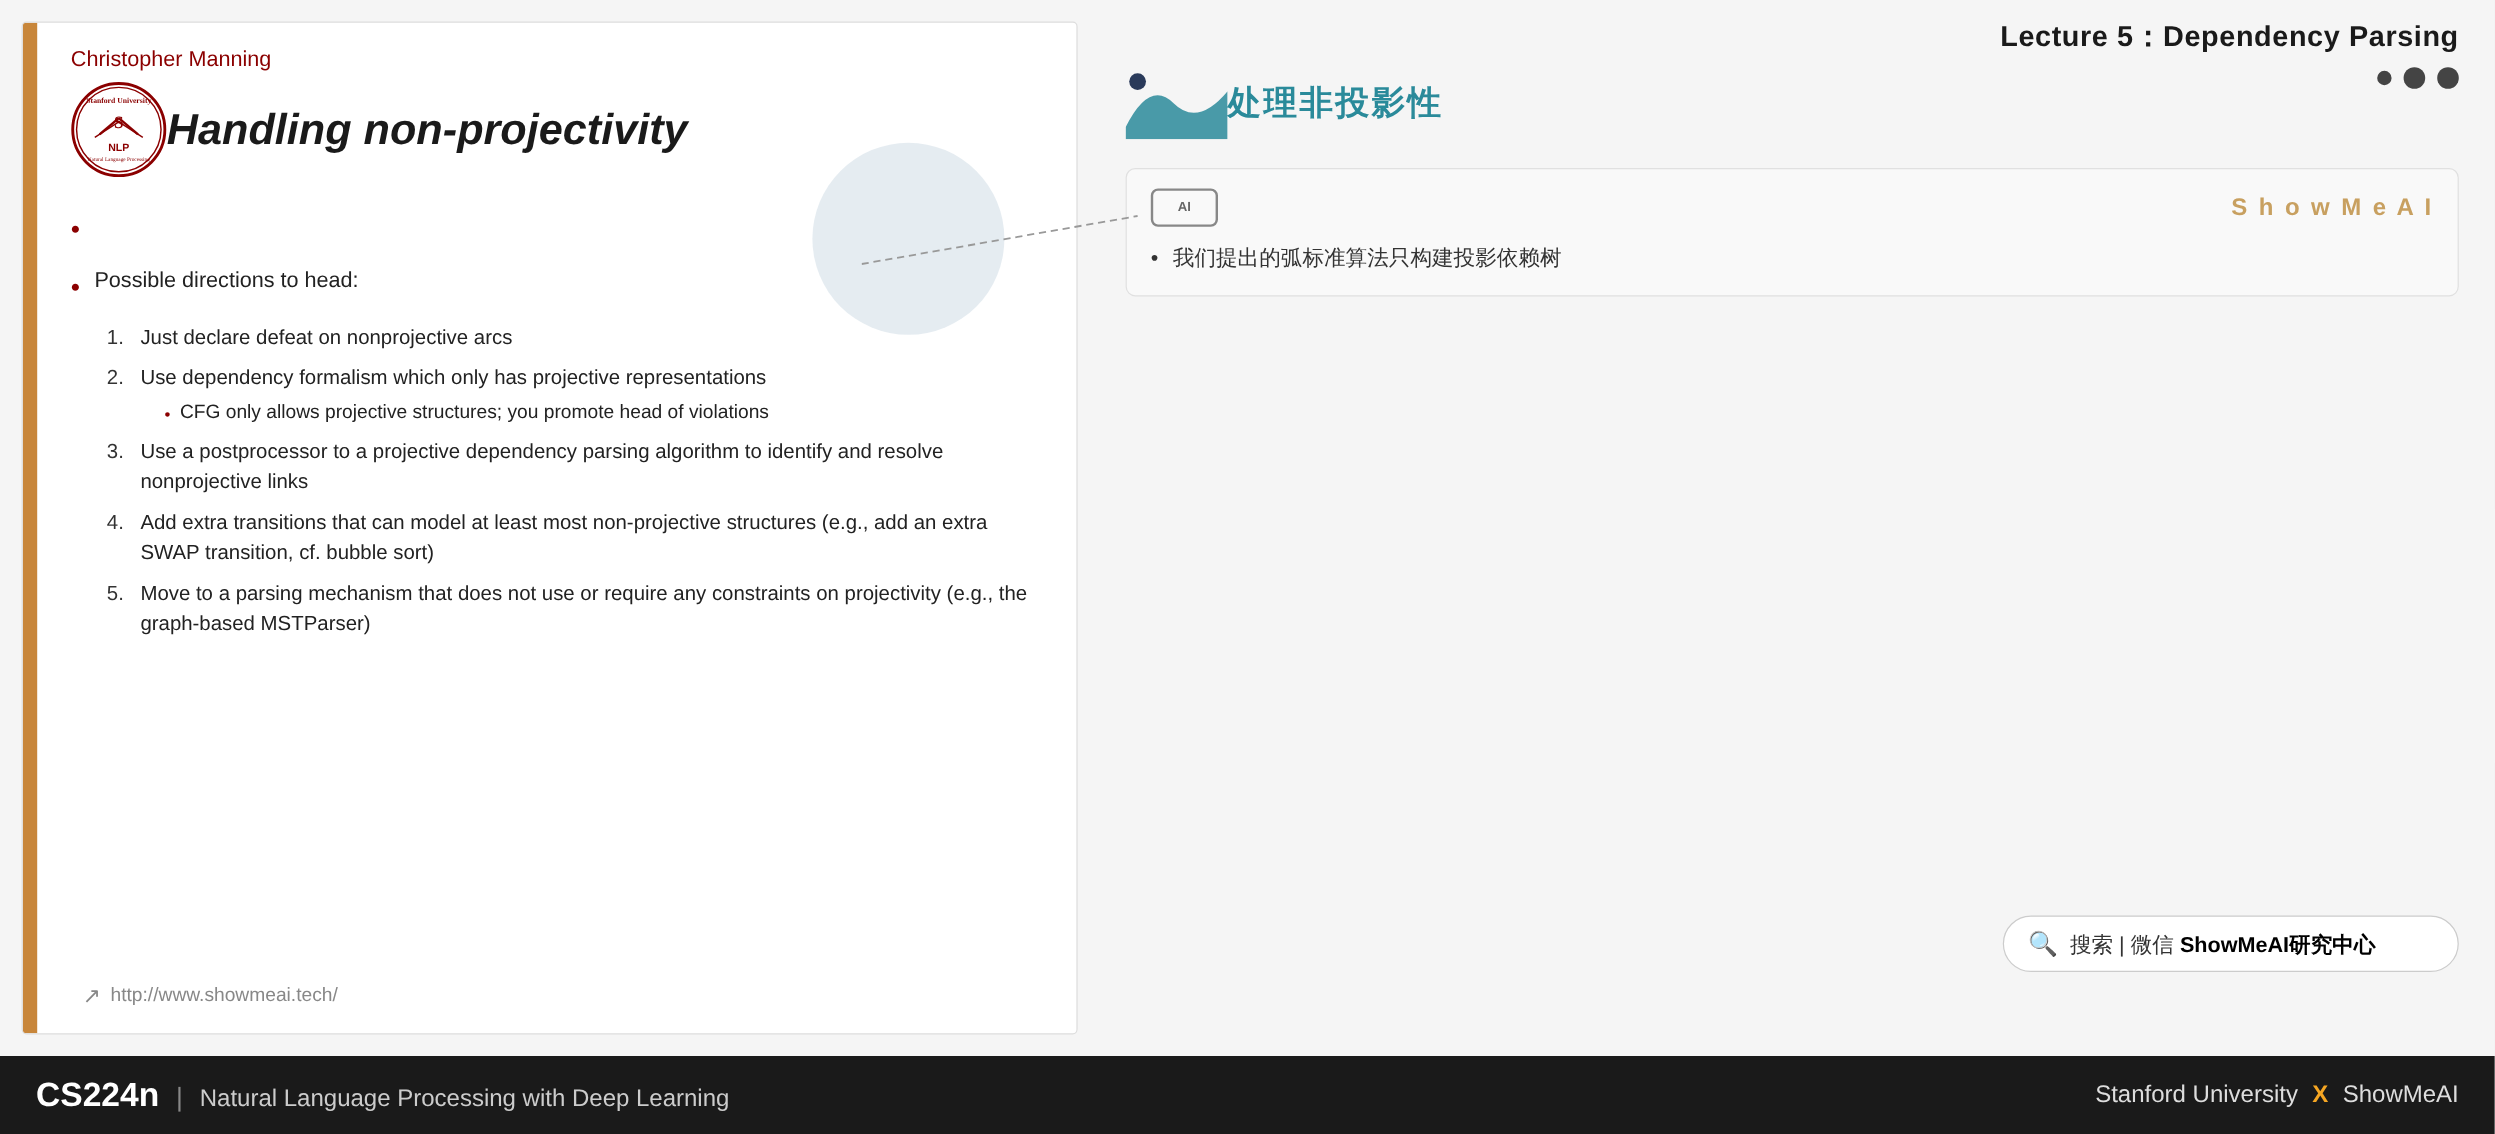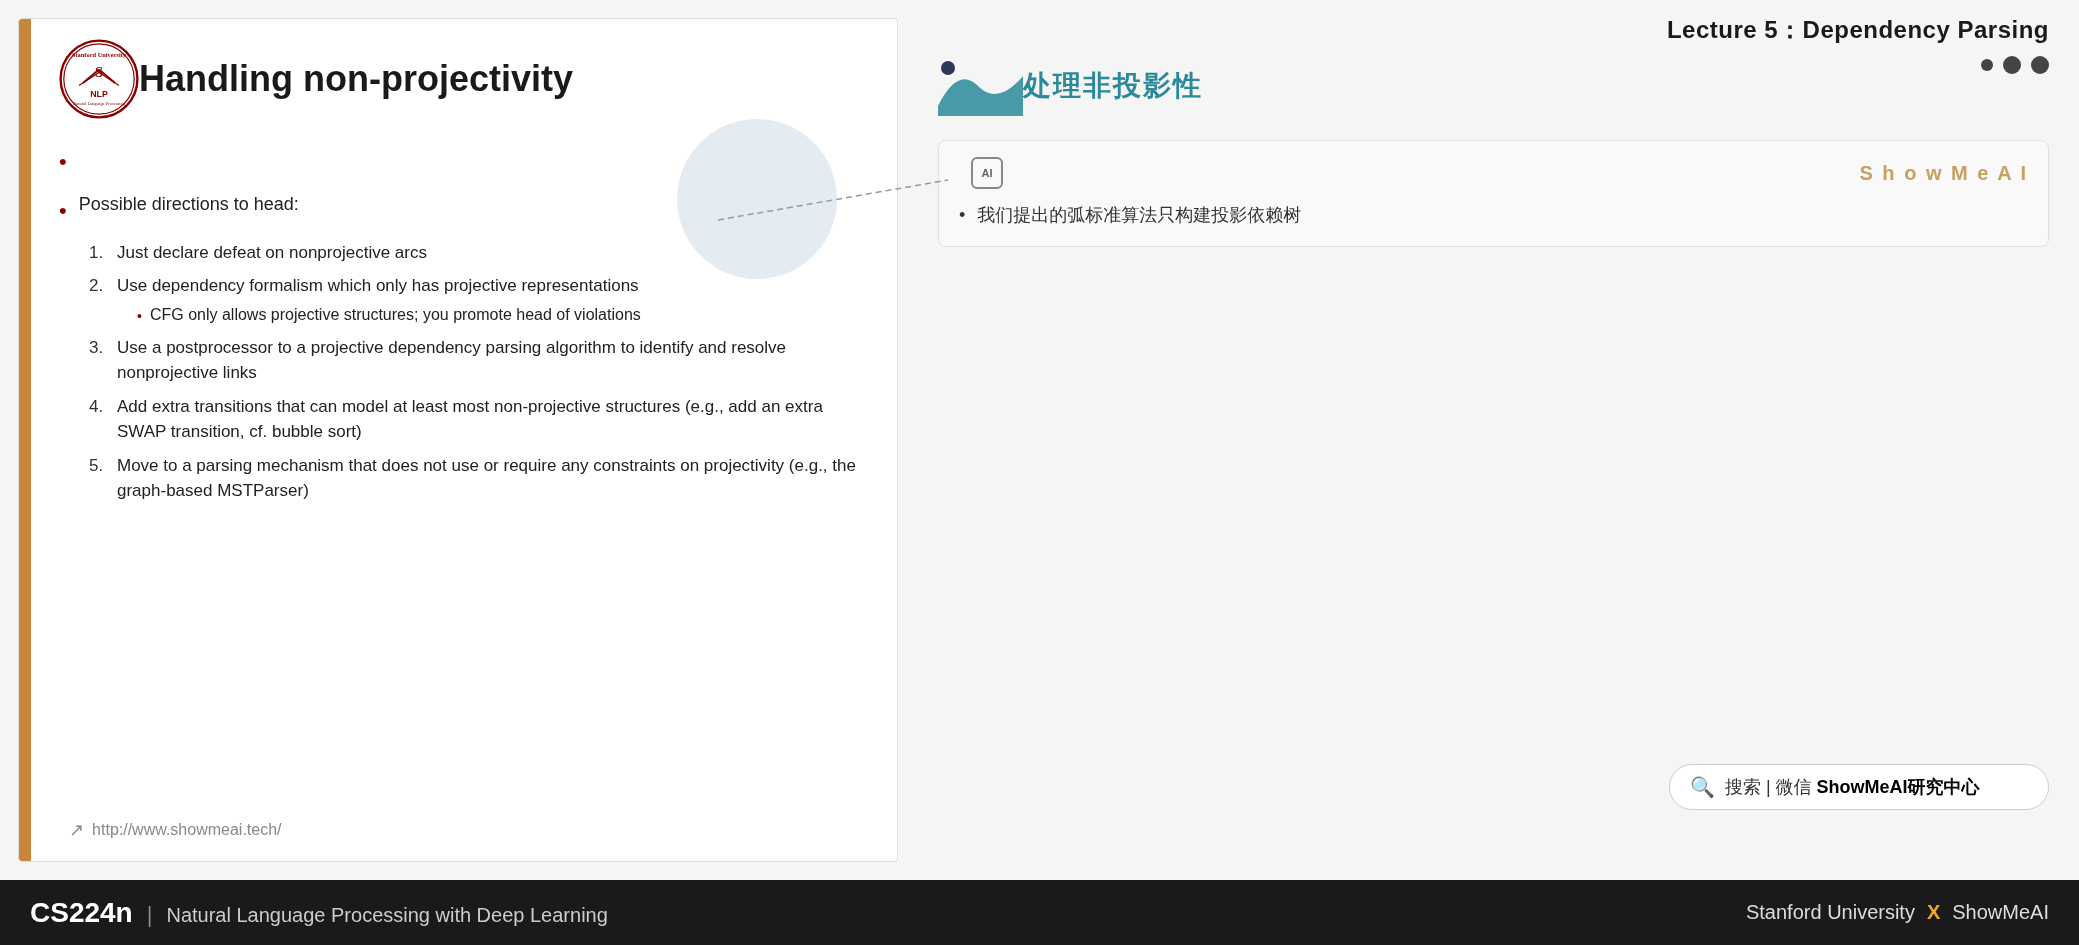--- a/index.html
+++ b/index.html
@@ -59,20 +59,21 @@
       display: flex;
       align-items: center;
       margin-bottom: 22px;
     }
 
     .slide-title {
       font-size: 36px;
       font-weight: bold;
       color: #1a1a1a;
       line-height: 1.2;
+      font-style: italic;
     }
 
     
     .decorative-circle {
       position: absolute;
       top: 100px;
       right: 60px;
       width: 160px;
       height: 160px;
       background: rgba(180, 200, 215, 0.35);
@@ -227,31 +228,30 @@
     }
 
     .translation-header {
       display: flex;
       justify-content: space-between;
       align-items: center;
       margin-bottom: 12px;
     }
 
     .ai-icon {
-      width: 32px;
+      width: 56px;
       height: 32px;
       border: 2px solid #888;
       border-radius: 6px;
       display: flex;
       align-items: center;
       justify-content: center;
       font-size: 14px;
       color: #666;
       font-weight: bold;
-      margin-left: 12px;
     }
 
     .showmeai-label {
       color: #c8a060;
       font-size: 20px;
       letter-spacing: 2px;
       font-weight: 600;
     }
 
     .translation-content {
@@ -355,20 +355,21 @@
   </style>
 </head>
 <body>
 
 <div class="main-area">
 
   <div class="slide-panel">
     <div class="slide-left-border"></div>
     <div class="slide-content">
 
+      <div class="slide-author">Christopher Manning</div>
 
       <div class="slide-header">
 
         <svg class="stanford-svg" viewBox="0 0 100 100" xmlns="http://www.w3.org/2000/svg">
           <circle cx="50" cy="50" r="48" fill="white" stroke="#8B0000" stroke-width="3"></circle>
           <circle cx="50" cy="50" r="44" fill="white" stroke="#8B0000" stroke-width="1.5"></circle>
 
           <text x="50" y="22" text-anchor="middle" font-size="8" fill="#8B0000" font-weight="bold" font-family="serif">Stanford University</text>
 
           <text x="50" y="48" text-anchor="middle" font-size="18" fill="#8B0000" font-weight="bold" font-family="serif">S</text>

